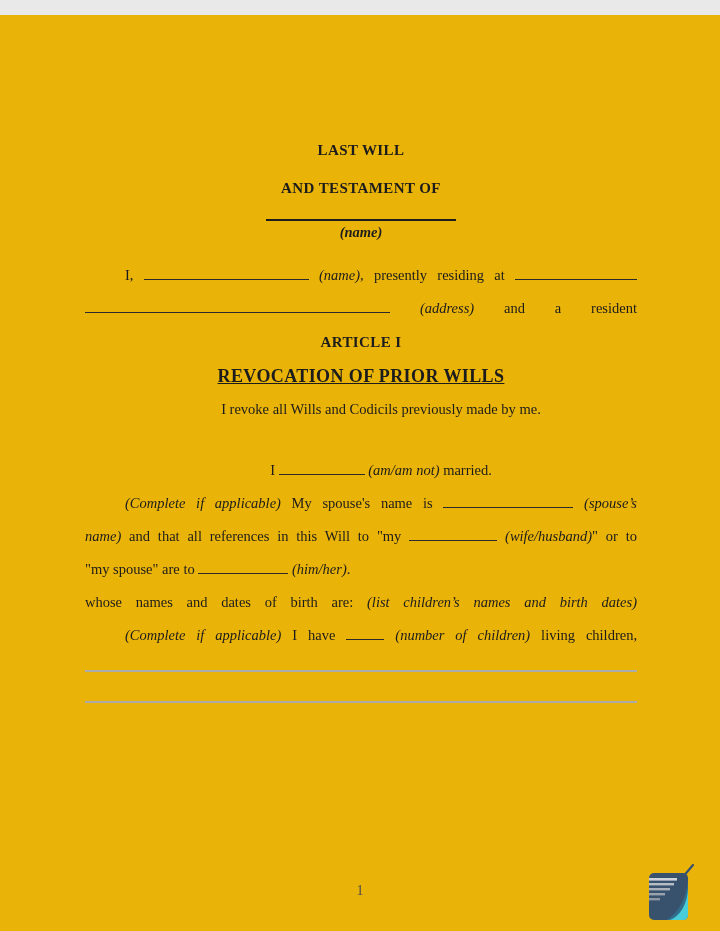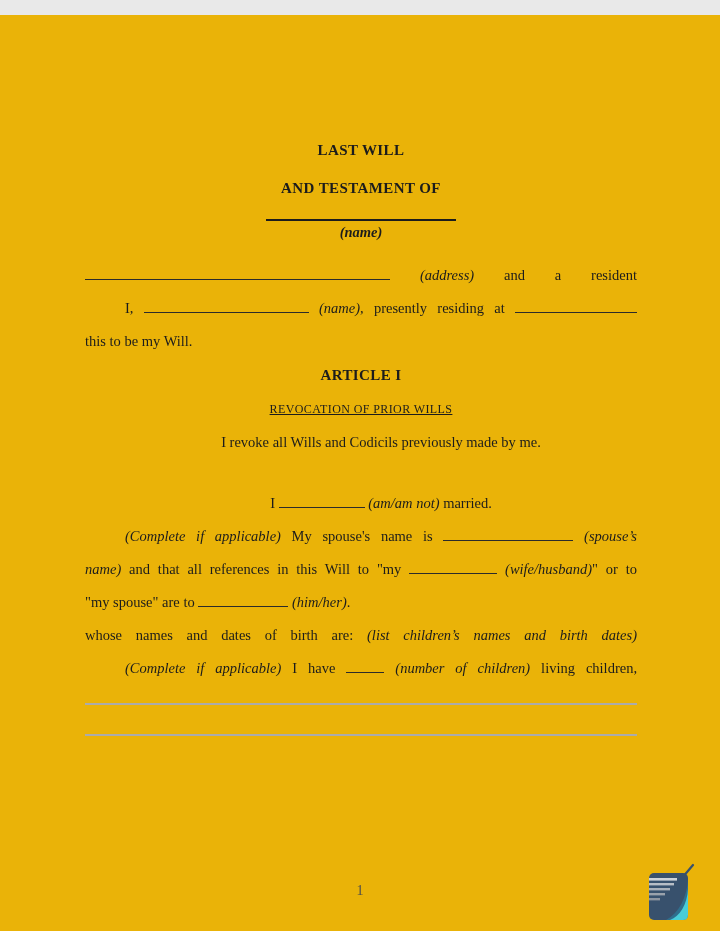--- a/index.html
+++ b/index.html
@@ -23,22 +23,22 @@
   .doc-heading {
     text-align: center;
     font-weight: bold;
     font-size: 15px;
     line-height: 38px;
     letter-spacing: 0.4px;
   }
   .doc-heading.article { line-height: 34px; }
   .doc-subheading {
     text-align: center;
-    font-weight: normal;
-    font-size: 12px;
+    font-weight: bold;
+    font-size: 18px;
     line-height: 34px;
     letter-spacing: 0.4px;
   }
   .doc-subheading > span { text-decoration: underline; }
   .nameline-wrap { margin-top: 12px; text-align: center; }
   .nameline-rule {
     width: 190px;
     height: 0;
     border-top: 2px solid #1c1c1c;
     margin: 0 auto;
@@ -97,23 +97,22 @@
 <div class="page">
 
   <div class="doc">
       <div class="doc-heading">LAST WILL</div>
       <div class="doc-heading">AND TESTAMENT OF</div>
       <div class="nameline-wrap">
         <div class="nameline-rule"></div>
         <div class="nameline-hint">(name)</div>
       </div>
       <div class="para-gap"></div>
+      <div class="doc-line justify indent"><span>I, </span><span class="blank" style="width: 165px;"></span><span> </span><span class="it">(name)</span><span>, presently residing at </span><span class="blank" style="width: 122px;"></span></div>
       <div class="doc-line justify"><span class="blank" style="width: 305px;"></span><span> </span><span class="it">(address)</span><span> and a resident</span></div>
-      <div class="doc-line justify indent"><span>I, </span><span class="blank" style="width: 165px;"></span><span> </span><span class="it">(name)</span><span>, presently residing at </span><span class="blank" style="width: 122px;"></span></div>
-      <div class="doc-line"><span>this to be my Will.</span></div>
       <div class="doc-heading article">ARTICLE I</div>
       <div class="doc-subheading"><span>REVOCATION OF PRIOR WILLS</span></div>
       <div class="doc-line indent"><span>I revoke all Wills and Codicils previously made by me.</span></div>
       <div class="spacer-md"></div>
       <div class="doc-line indent"><span>I </span><span class="blank" style="width: 86px;"></span><span> </span><span class="it">(am/am not)</span><span> married.</span></div>
       <div class="doc-line justify indent"><span class="it">(Complete if applicable)</span><span> My spouse's name is </span><span class="blank" style="width: 130px;"></span><span> </span><span class="it">(spouse’s</span></div>
       <div class="doc-line justify"><span class="it">name)</span><span> and that all references in this Will to "my </span><span class="blank" style="width: 88px;"></span><span> </span><span class="it">(wife/husband)</span><span>" or to</span></div>
       <div class="doc-line"><span>"my spouse" are to </span><span class="blank" style="width: 90px;"></span><span> </span><span class="it">(him/her)</span><span>.</span></div>
       <div class="doc-line justify"><span>whose names and dates of birth are: </span><span class="it">(list children’s names and birth dates)</span></div>
       <div class="doc-line justify indent"><span class="it">(Complete if applicable)</span><span> I have </span><span class="blank" style="width: 38px;"></span><span> </span><span class="it">(number of children)</span><span> living children,</span></div>

